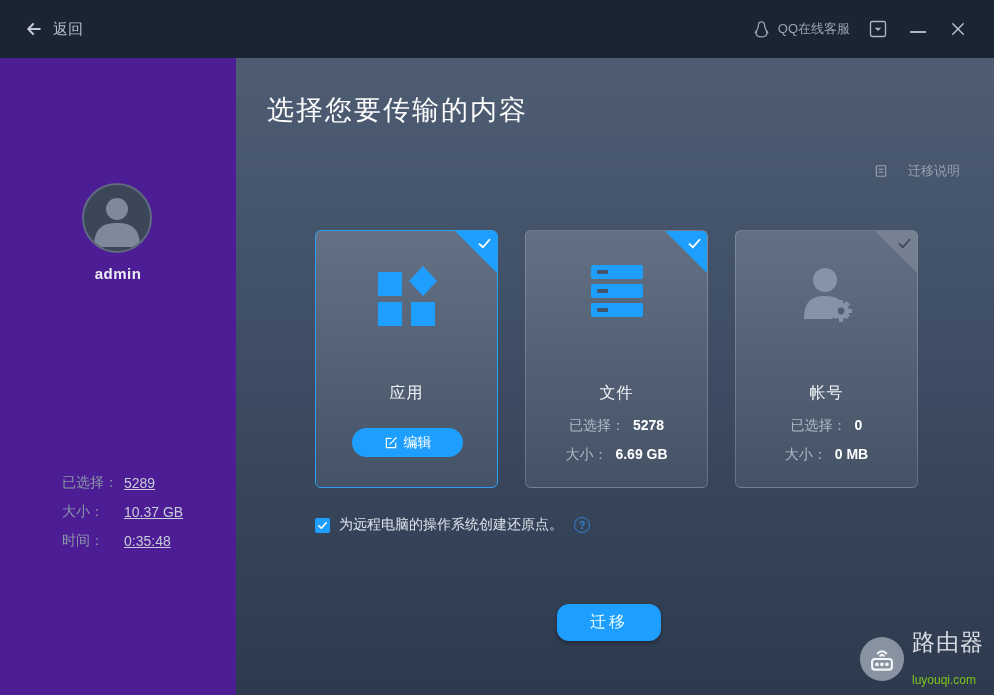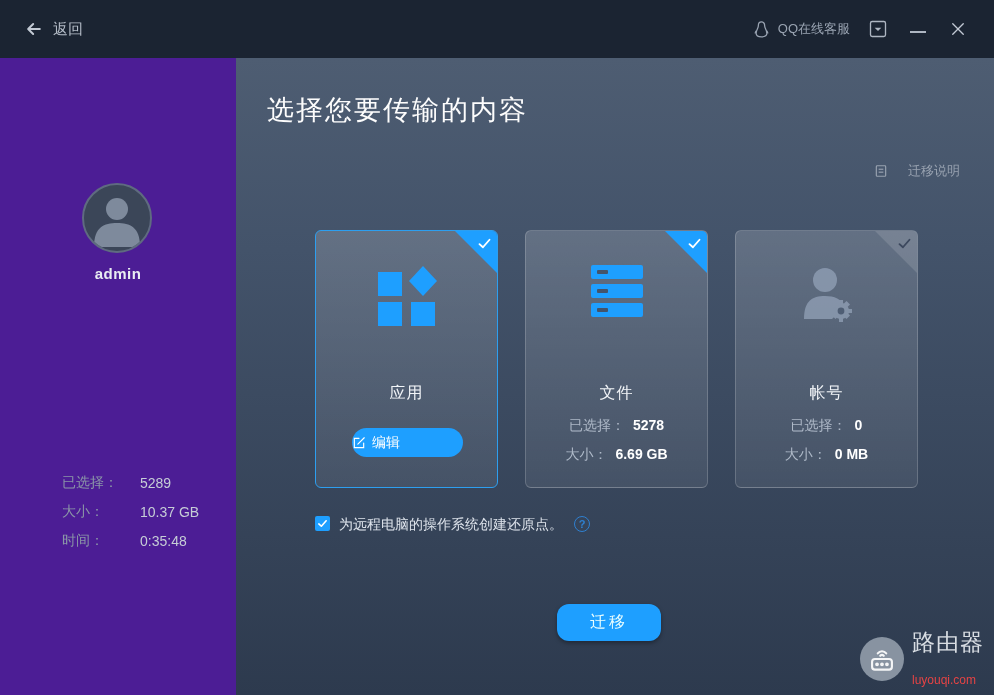--- a/index.html
+++ b/index.html
@@ -39,21 +39,21 @@
     position:absolute; top:207px; left:0; width:100%; text-align:center;
     color:#e9edf2; font-size:15px; font-weight:bold; letter-spacing:.5px;
   }
   .pc-label {
     position:absolute; top:231px; left:0; width:100%; text-align:center;
     color:#8b97a7; font-size:13px;
   }
   .side-stats { position:absolute; left:62px; top:410px; }
   .side-stat-row { display:flex; height:29px; align-items:center; font-size:14px; }
   .side-stat-row .lbl { color:#8b97a7; min-width:62px; }
-  .side-stat-row .val { color:#c6cdd6; margin-left:16px; }
+  .side-stat-row .val { color:#c6cdd6; margin-left:0;text-decoration:underline; }
 
   
   .main {
     position:absolute; left:236px; top:58px; width:758px; height:637px;
     background:linear-gradient(180deg,#4e5d72 0%,#43536a 30%,#2d3a4e 100%);
   }
   .page-title {
     position:absolute; left:31px; top:34px; color:#fdfdfd; font-size:27px;
     font-weight:normal; letter-spacing:2px;
     font-family:"DejaVu Serif","Liberation Serif",serif;
@@ -87,27 +87,27 @@
     position:absolute; left:0; width:100%; display:flex; justify-content:center;
     font-size:14px;
   }
   .card-stat .lbl { color:#aeb9c8; }
   .card-stat .val { color:#ffffff; margin-left:8px; font-weight:bold; }
   .card-stat.r1 { top:186px; }
   .card-stat.r2 { top:215px; }
   .edit-btn {
     position:absolute; top:197px; left:36px; width:111px; height:29px;
     border-radius:15px; background:#1e9fff; color:#fff; font-size:14px;
-    display:flex; align-items:center; justify-content:flex-start; gap:6px;
+    display:flex; align-items:center; justify-content:center; gap:6px;
     cursor:pointer; border:none;
   }
 
   
   .restore-row {
-    position:absolute; left:79px; top:458px; display:flex; gap:9px;
+    position:absolute; left:79px; top:458px; display:flex; align-items:center; gap:9px;
   }
   .checkbox {
     width:15px; height:15px; background:#1e9fff; border-radius:2px;
     display:flex; align-items:center; justify-content:center; cursor:pointer;
   }
   .restore-label { color:#dde3eb; font-size:14px; }
   .help-icon {
     width:16px; height:16px; border-radius:50%; border:1px solid #2f80d0;
     color:#2f80d0; font-size:11px; line-height:14px; text-align:center;
     margin-left:2px; cursor:pointer; font-weight:bold;
@@ -126,21 +126,21 @@
   .watermark {
     position:absolute; right:10px; bottom:9px; display:flex; align-items:center;
     gap:8px; opacity:.95;
   }
   .wm-circle {
     width:44px; height:44px; border-radius:50%; background:#8d98a6;
     display:flex; align-items:center; justify-content:center;
   }
   .wm-texts { display:flex; flex-direction:column; line-height:1; }
   .wm-title { color:#e2e6eb; font-size:23px; letter-spacing:1px; }
-  .wm-domain { color:#ef4444; font-size:12px; margin-top:20px; }
+  .wm-domain { color:#84cc16; font-size:12px; margin-top:20px; }
 </style>
 </head>
 <body>
 
 <div class="window">
 
   <div class="topbar">
     <div class="back-group">
       <svg class="back-arrow" viewBox="0 0 24 24" fill="none" stroke="#c3cad4" stroke-width="2.4" stroke-linecap="round" stroke-linejoin="round">
         <path d="M19 12 H6"></path>

